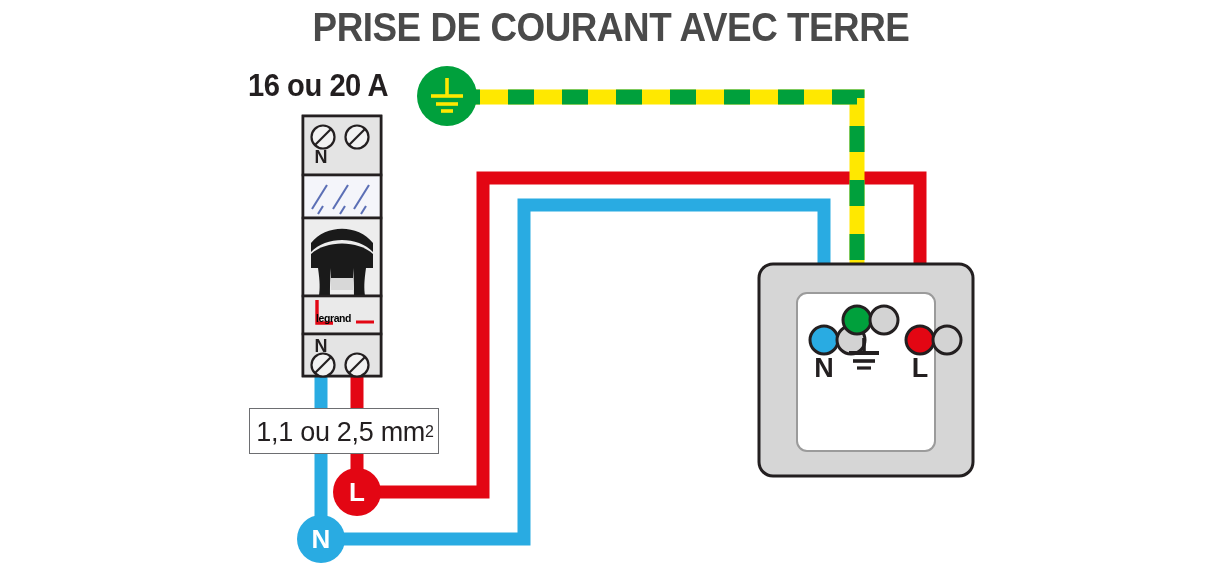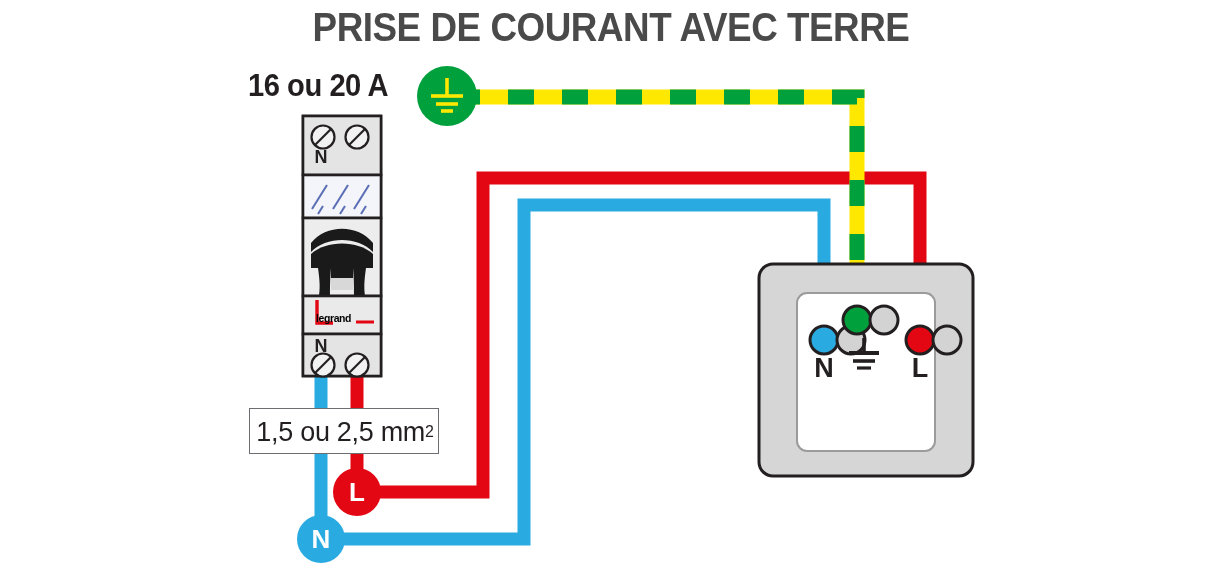--- a/index.html
+++ b/index.html
@@ -159,18 +159,18 @@
 
   </svg>
 
   <div class="nodelbl" style="left:333px;top:477px;width:48px;">L</div>
   <div class="nodelbl" style="left:297px;top:524px;width:48px;">N</div>
 
   <div class="lg-txt">legrand</div>
 
   <div class="gauge-box">
     <div class="gauge-txt">
-      <span>1,5 ou 2,5 mm</span>
+      <span>1,1 ou 2,5 mm</span>
         <sup>2</sup>
     </div>
   </div>
 
 </div>
 
 </body></html>

